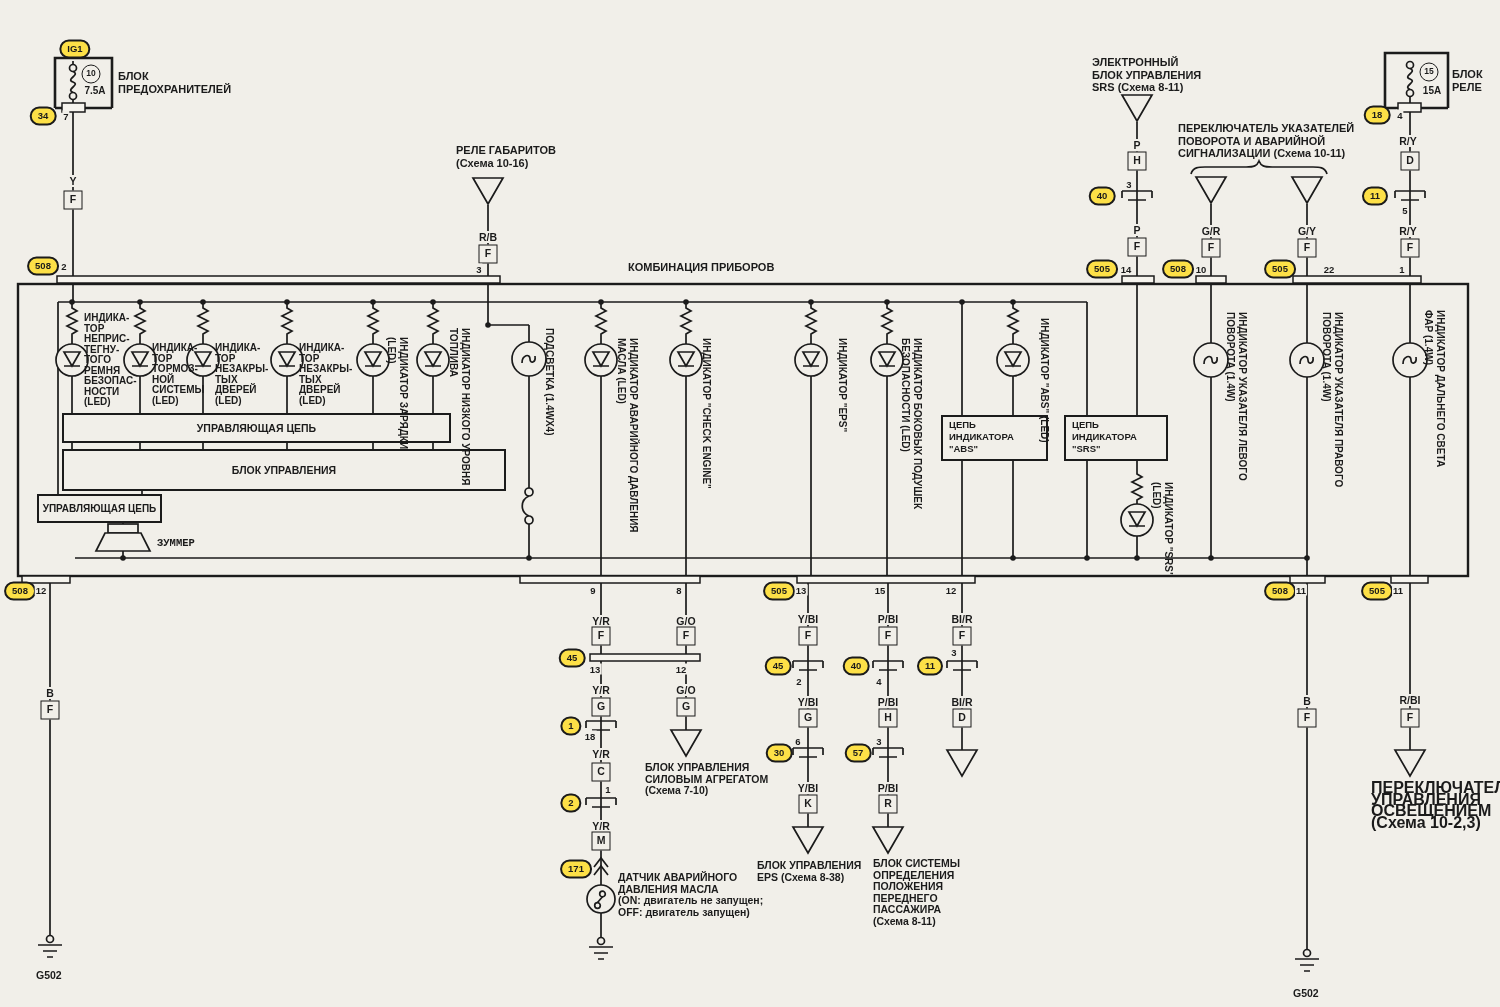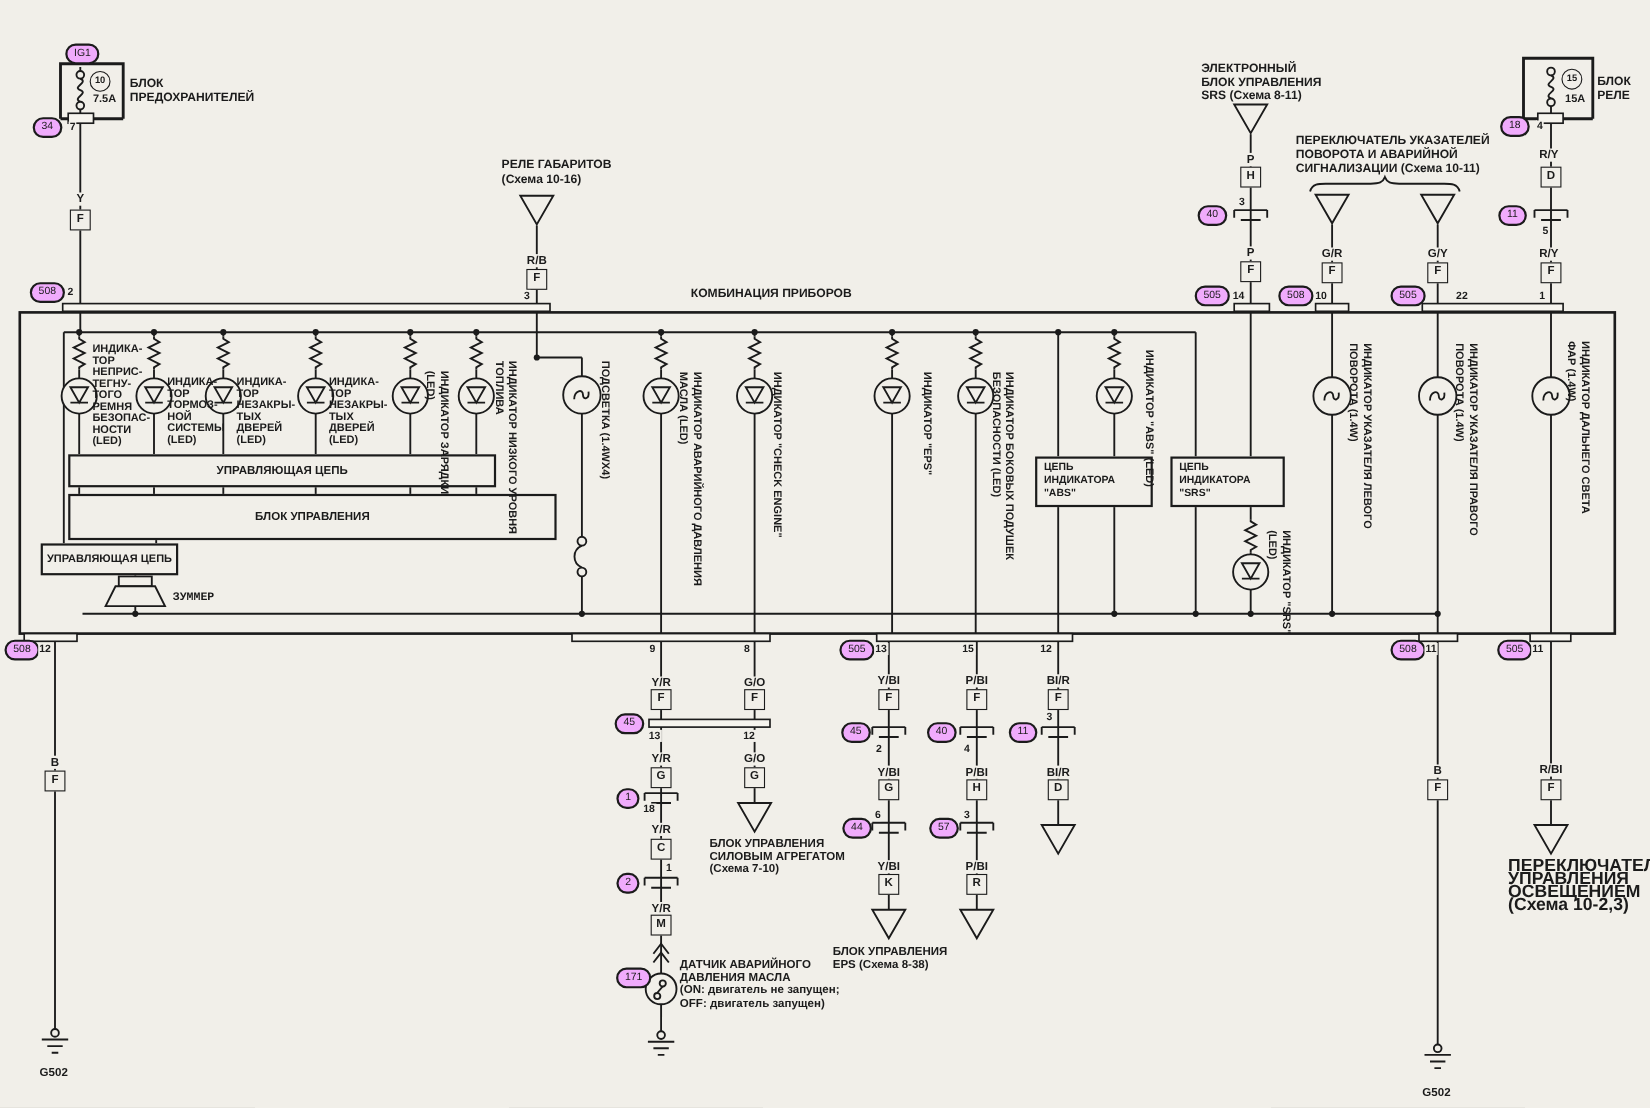--- a/index.html
+++ b/index.html
@@ -8,21 +8,21 @@
   #wires{position:absolute;left:0;top:0;}
   .h{position:absolute;font-weight:bold;font-size:10px;line-height:10.5px;white-space:pre-line;}
   .big{font-size:11px;line-height:12.5px;}
   .v{position:absolute;writing-mode:vertical-rl;font-weight:bold;font-size:10px;line-height:12.5px;white-space:normal;}
   .wl{position:absolute;transform:translate(-50%,-50%);font-weight:bold;font-size:10.5px;
       background:#f1efe9;padding:0 2px;white-space:nowrap;}
   .pin{position:absolute;transform:translate(-50%,-50%);font-weight:bold;font-size:9.5px;background:#f1efe9;padding:0 1px;}
   .lb{position:absolute;transform:translate(-50%,-50%);width:17px;height:17px;border:1.7px solid #1b1b1b;
       background:#f1efe9;text-align:center;font-weight:bold;font-size:10.5px;line-height:15px;}
   .oval{position:absolute;transform:translate(-50%,-50%);border:2.7px solid #1b1b1b;border-radius:10px;
-      background:#f0abfc;padding:0 6px;height:15px;line-height:13px;font-weight:normal;font-size:9.5px;}
+      background:#fde047;padding:0 6px;height:15px;line-height:13px;font-weight:bold;font-size:9.5px;}
   .circ{position:absolute;transform:translate(-50%,-50%);width:17px;height:17px;border:1.8px solid #1b1b1b;
       border-radius:50%;background:#f1efe9;text-align:center;font-weight:bold;font-size:8.5px;line-height:14px;}
   .cbox{position:absolute;border:2.2px solid #1b1b1b;background:#f1efe9;font-weight:bold;
       display:flex;align-items:center;justify-content:center;font-size:10.5px;}
   .cbox.small{display:block;font-size:9.5px;line-height:12px;white-space:pre-line;padding:2px 0 0 6px;}
 </style>
 </head>
 <body>
 
 <div id="page">
@@ -361,21 +361,21 @@
 <div class="wl" style="left:601px;top:690px;">Y/R</div>
 <div class="lb" style="left:601px;top:707px;">G</div>
 <div class="oval" style="left:571px;top:726px;">1</div>
 <div class="pin" style="left:590px;top:736px;">18</div>
 <div class="wl" style="left:601px;top:754px;">Y/R</div>
 <div class="lb" style="left:601px;top:772px;">C</div>
 <div class="pin" style="left:608px;top:789px;">1</div>
 <div class="oval" style="left:571px;top:803px;">2</div>
 <div class="wl" style="left:601px;top:826px;">Y/R</div>
 <div class="lb" style="left:601px;top:841px;">M</div>
-<div class="oval" style="left:576px;top:869px;margin-top:20px;">171</div>
+<div class="oval" style="left:576px;top:869px;">171</div>
 <div class="h" style="left:618px;top:872px;width:160px;font-size:10.5px;line-height:11.5px;">ДАТЧИК АВАРИЙНОГО
 ДАВЛЕНИЯ МАСЛА
 (ON: двигатель не запущен;
 OFF: двигатель запущен)</div>
 
 <div class="pin" style="left:679px;top:590px;">8</div>
 <div class="wl" style="left:686px;top:621px;">G/O</div>
 <div class="lb" style="left:686px;top:636px;">F</div>
 <div class="wl" style="left:686px;top:690px;">G/O</div>
 <div class="lb" style="left:686px;top:707px;">G</div>
@@ -385,37 +385,43 @@
 
 <div class="oval" style="left:779px;top:591px;">505</div>
 <div class="pin" style="left:801px;top:590px;">13</div>
 <div class="wl" style="left:808px;top:619px;">Y/BI</div>
 <div class="lb" style="left:808px;top:636px;">F</div>
 <div class="oval" style="left:778px;top:666px;">45</div>
 <div class="pin" style="left:799px;top:681px;">2</div>
 <div class="wl" style="left:808px;top:702px;">Y/BI</div>
 <div class="lb" style="left:808px;top:718px;">G</div>
 <div class="pin" style="left:798px;top:741px;">6</div>
-<div class="oval" style="left:779px;top:753px;">44</div>
+<div class="oval" style="left:779px;top:753px;">30</div>
 <div class="wl" style="left:808px;top:788px;">Y/BI</div>
 <div class="lb" style="left:808px;top:804px;">K</div>
 <div class="h" style="left:757px;top:860px;width:125px;font-size:10.5px;line-height:11.5px;">БЛОК УПРАВЛЕНИЯ
 EPS (Схема 8-38)</div>
 
 <div class="pin" style="left:880px;top:590px;">15</div>
 <div class="wl" style="left:888px;top:619px;">P/BI</div>
 <div class="lb" style="left:888px;top:636px;">F</div>
 <div class="oval" style="left:856px;top:666px;">40</div>
 <div class="pin" style="left:879px;top:681px;">4</div>
 <div class="wl" style="left:888px;top:702px;">P/BI</div>
 <div class="lb" style="left:888px;top:718px;">H</div>
 <div class="pin" style="left:879px;top:741px;">3</div>
 <div class="oval" style="left:858px;top:753px;">57</div>
 <div class="wl" style="left:888px;top:788px;">P/BI</div>
 <div class="lb" style="left:888px;top:804px;">R</div>
+<div class="h" style="left:873px;top:858px;width:110px;font-size:10.5px;line-height:11.5px;">БЛОК СИСТЕМЫ
+ОПРЕДЕЛЕНИЯ
+ПОЛОЖЕНИЯ
+ПЕРЕДНЕГО
+ПАССАЖИРА
+(Схема 8-11)</div>
 
 <div class="pin" style="left:951px;top:590px;">12</div>
 <div class="wl" style="left:962px;top:619px;">BI/R</div>
 <div class="lb" style="left:962px;top:636px;">F</div>
 <div class="pin" style="left:954px;top:652px;">3</div>
 <div class="oval" style="left:930px;top:666px;">11</div>
 <div class="wl" style="left:962px;top:702px;">BI/R</div>
 <div class="lb" style="left:962px;top:718px;">D</div>
 
 <div class="oval" style="left:1280px;top:591px;">508</div>

